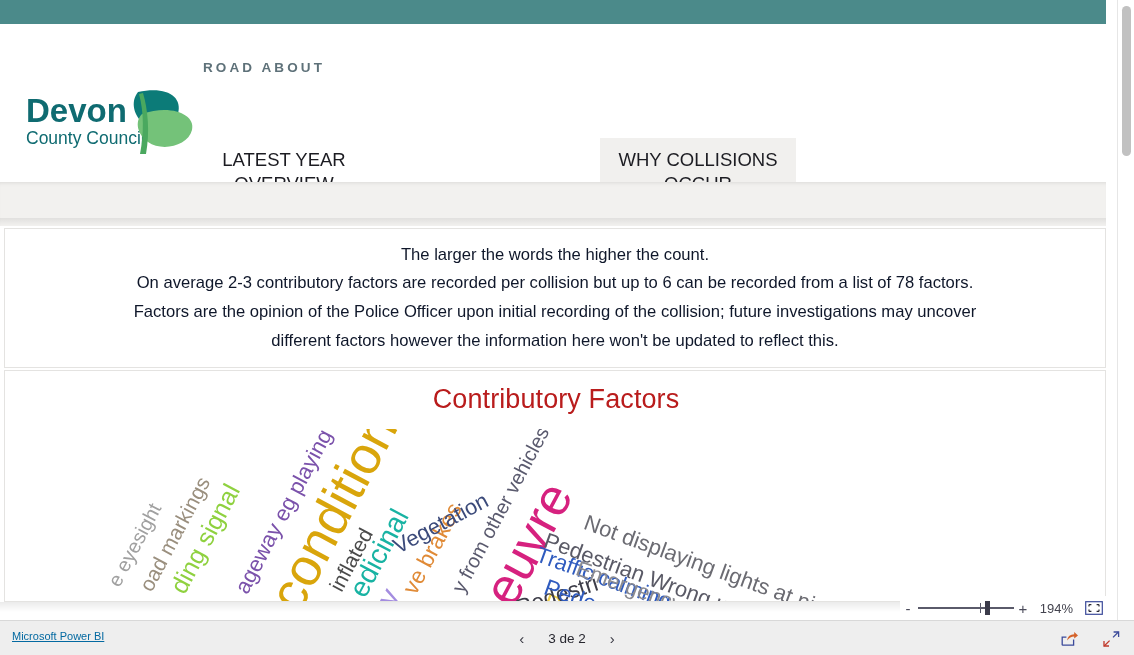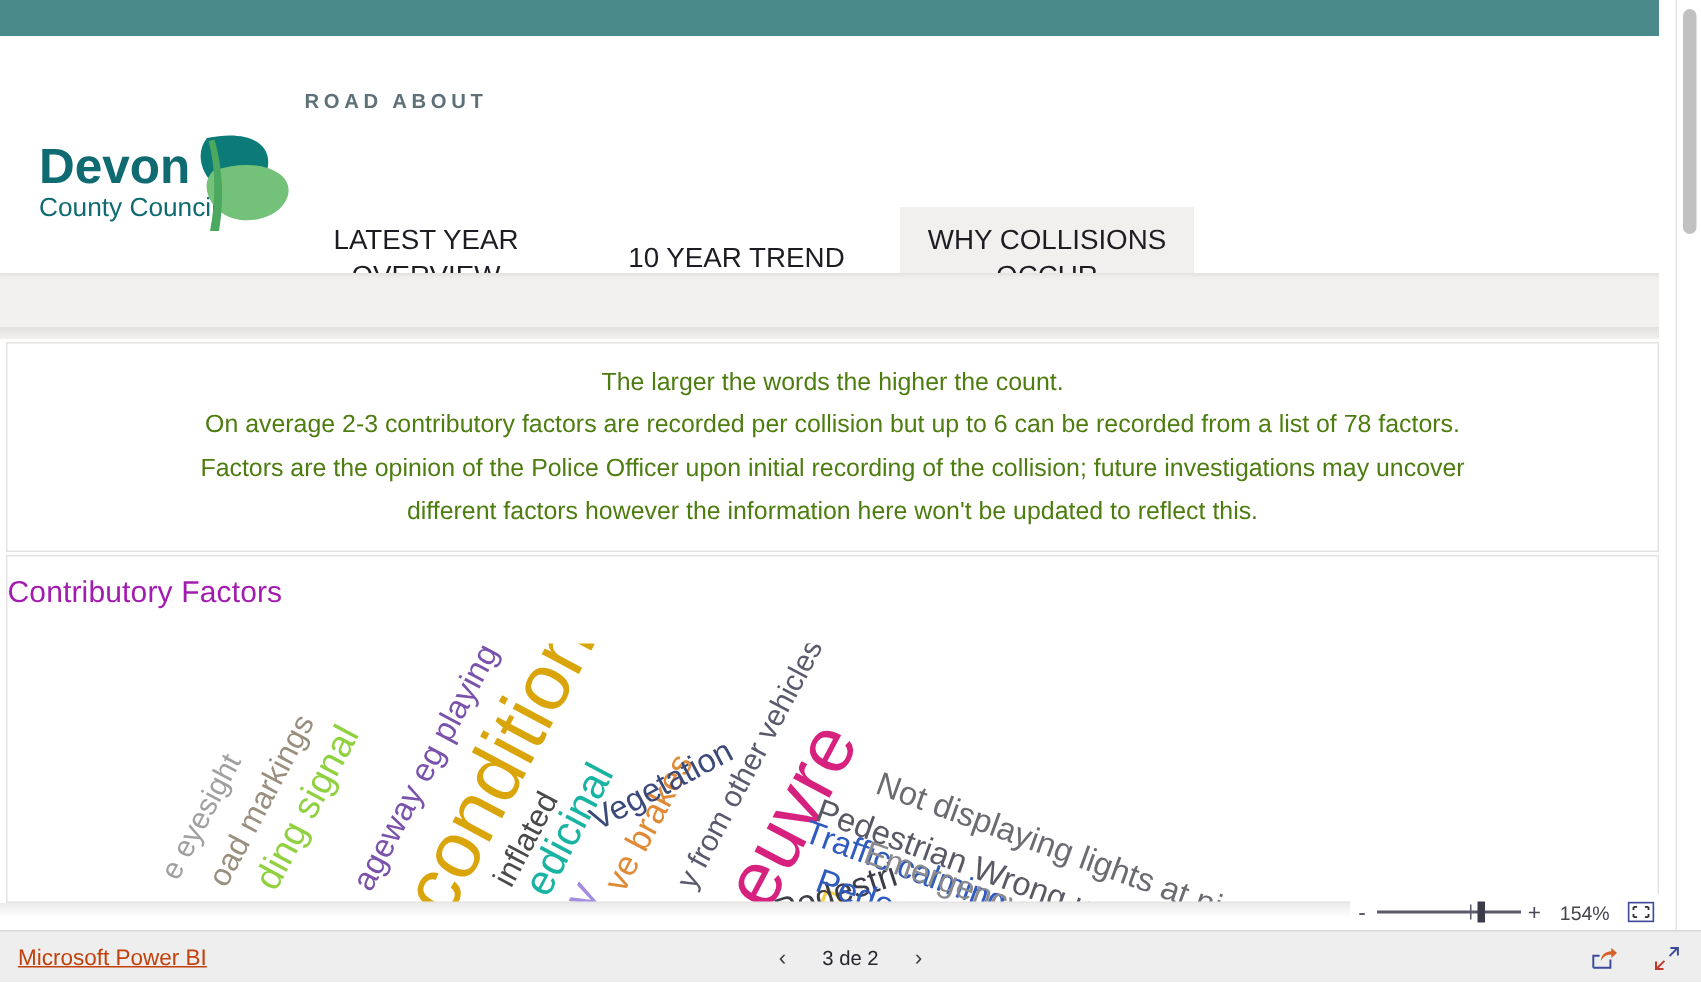--- a/index.html
+++ b/index.html
@@ -132,41 +132,41 @@
     border: 1px solid #e4e3e1;
     display: flex;
     align-items: center;
     justify-content: center;
   }
   #desc-text {
     width: 1072px;
     text-align: center;
     font-size: 16.6px;
     line-height: 1.72;
-    color: #4d7c0f;
+    color: #0f172a;
     white-space: pre-line;
   }
 
   
   #cloud-card {
     position: absolute;
     left: 4px; top: 370px;
     width: 1102px;
     height: 232px;
     background: #ffffff;
     border: 1px solid #e4e3e1;
     overflow: hidden;
   }
   #cloud-title {
     position: absolute;
     left: 0; top: 13px;
     width: 1102px;
-    text-align: left;
-    font-size: 20px;
-    color: #a21caf;
+    text-align: center;
+    font-size: 27px;
+    color: #b91c1c;
     letter-spacing: 0.1px;
   }
   #cloud-area {
     position: absolute;
     left: 0; top: 58px;
     width: 1102px;
     height: 174px;
     overflow: hidden;
   }
   .cw {
@@ -271,22 +271,22 @@
     position: absolute;
     left: 0; bottom: 0;
     width: 1134px;
     height: 35px;
     background: #eeeeee;
     border-top: 1px solid #d8d8d8;
   }
   #pbi-link {
     position: absolute;
     left: 12px; top: 9px;
-    font-size: 15px;
-    color: #c2410c;
+    font-size: 11px;
+    color: #0369a1;
     text-decoration: underline;
     cursor: pointer;
   }
   #pager {
     position: absolute;
     left: 0; top: 0;
     width: 1134px;
     height: 35px;
     display: flex;
     align-items: center;
@@ -334,21 +334,20 @@
           <path d="M118 12 C146 6 163 16 158 34 C154 49 136 53 124 44 C114 36 110 22 118 12 Z" fill="#0c7b78"></path>
           <path d="M122 34 C150 24 176 34 172 50 C168 66 142 72 128 62 C118 55 114 42 122 34 Z" fill="#74c279"></path>
           <path d="M119 14 C124 32 124 54 120 74 L126 74 C130 52 128 30 123 13 Z" fill="#4aa85f"></path>
         </svg>
       </div>
 
       <div id="kicker">ROAD ABOUT</div>
 
       <div id="tabstrip">
         <div class="tab" id="tab-0">LATEST YEAR OVERVIEW</div>
-        <div class="tab" id="tab-1">10 YEAR TREND</div>
         <div class="tab active" id="tab-2">WHY COLLISIONS OCCUR</div>
       </div>
     </div>
 
     <div id="grey-band"></div>
     <div id="grey-band-shadow"></div>
 
     <div id="desc-card">
       <div id="desc-text">The larger the words the higher the count.
 On average 2-3 contributory factors are recorded per collision but up to 6 can be recorded from a list of 78 factors.
@@ -384,21 +383,21 @@
     <div id="cloud-bottom-shadow"></div>
 
     <div id="zoom-row">
       <div id="zoom-minus">-</div>
       <div id="zoom-slider">
         <div id="zoom-slider-line"></div>
         <div id="zoom-slider-tick"></div>
         <div id="zoom-slider-handle"></div>
       </div>
       <div id="zoom-plus">+</div>
-      <div id="zoom-value">154%</div>
+      <div id="zoom-value">194%</div>
       <div id="fit-btn">
         <svg width="18" height="14" viewBox="0 0 18 14" xmlns="http://www.w3.org/2000/svg">
           <rect x="0.7" y="0.7" width="16.6" height="12.6" fill="none" stroke="#3b4a9a" stroke-width="1.2"></rect>
           <path d="M4 3.6 H6.4 M4 3.6 V5.6 M14 3.6 H11.6 M14 3.6 V5.6 M4 10.4 H6.4 M4 10.4 V8.4 M14 10.4 H11.6 M14 10.4 V8.4" stroke="#2b2b35" stroke-width="1.2" fill="none"></path>
         </svg>
       </div>
     </div>
 
     <div id="vscroll-track">
       <div id="vscroll-thumb"></div>

